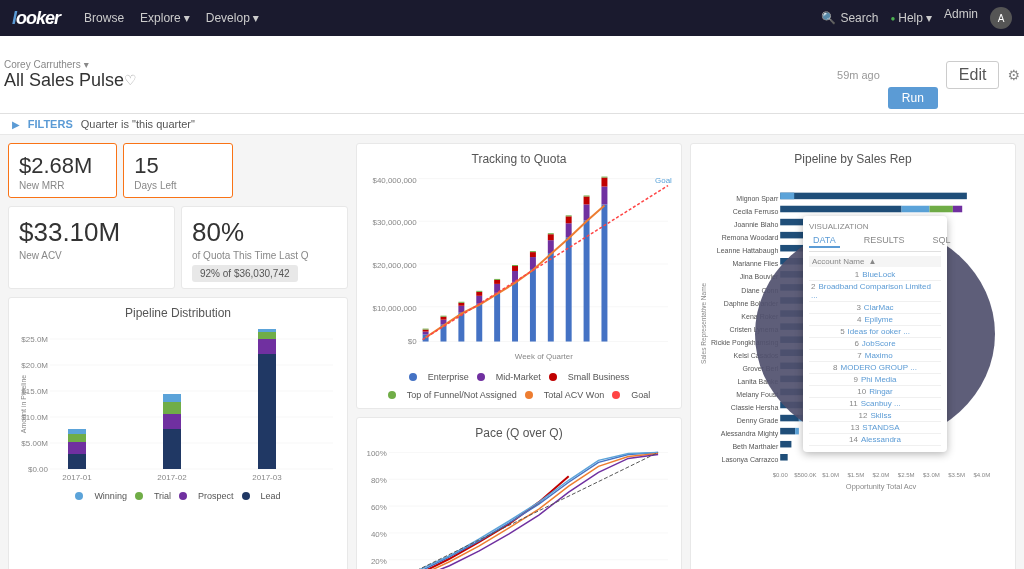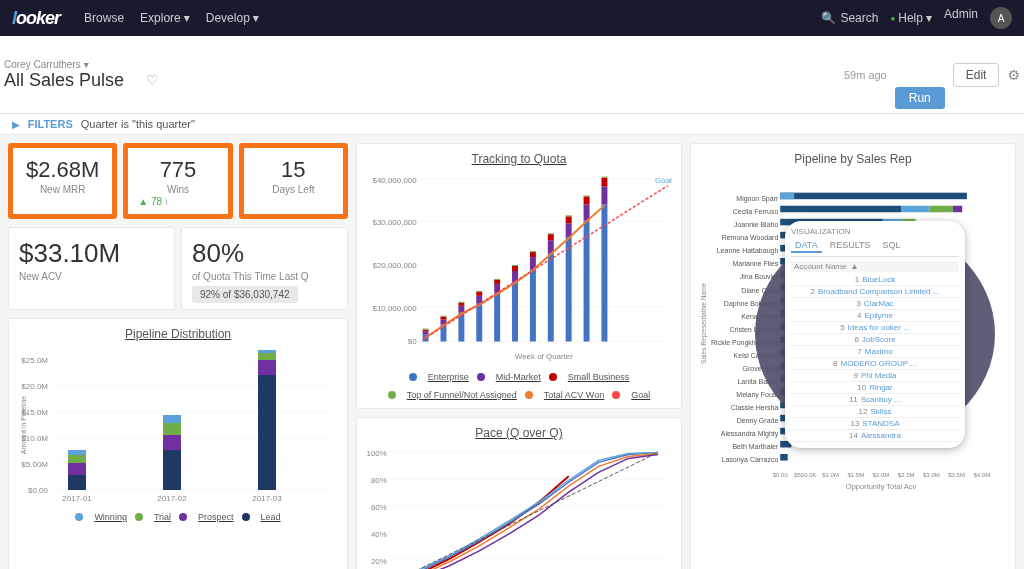--- a/index.html
+++ b/index.html
@@ -74,42 +74,42 @@
     .sub-nav {
       background: #fff;
       border-bottom: 1px solid #e0e0e0;
       padding: 4px 4px;
       display: flex;
       align-items: center;
       justify-content: space-between;
     }
     .sub-nav-left {}
     .breadcrumb { color: #888; font-size: 10px; display: flex; align-items: center; gap: 3px; }
-    .page-title { font-size: 18px; color: #333; font-weight: 400; display: flex; align-items: center; gap: 22px; }
+    .page-title { font-size: 18px; color: #333; font-weight: 400; display: flex; align-items: center; gap: 0; }
     .heart-icon { color: #aaa; font-size: 14px; }
     .sub-nav-right { display: flex; align-items: center; gap: 8px; }
     .time-ago { color: #999; font-size: 11px; }
     .run-btn {
       background: #5b9bd5;
       color: #fff;
       border: none;
       padding: 4px 14px;
       border-radius: 3px;
       cursor: pointer;
       font-size: 12px;
       margin-top: 47px;
     }
     .edit-btn {
       background: #fff;
       color: #555;
       border: 1px solid #ccc;
       padding: 4px 12px;
       border-radius: 3px;
       cursor: pointer;
-      font-size: 12px;
+      font-size: 16px;
     }
     .gear-icon { color: #888; font-size: 14px; cursor: pointer; }
 
     
     .filter-bar {
       background: #fff;
       border-bottom: 1px solid #e8e8e8;
       padding: 4px 12px;
       display: flex;
       align-items: center;
@@ -138,24 +138,23 @@
     }
 
     
     .kpi-row {
       display: grid;
       grid-template-columns: 1fr 1fr 1fr;
       gap: 6px;
     }
     .kpi-card {
       background: #fff;
-      border: 5px solid #f97316;
+      border: 1px solid #f97316;
       padding: 10px 10px 6px;
       border-radius: 3px;
-      text-align: center;
     }
     .kpi-value {
       font-size: 22px;
       font-weight: 300;
       color: #333;
       line-height: 1.1;
     }
     .kpi-label {
       font-size: 10px;
       color: #888;
@@ -198,21 +197,20 @@
       margin-top: 4px;
     }
 
     
     .chart-card {
       background: #fff;
       border: 1px solid #e8e8e8;
       border-radius: 3px;
       padding: 8px;
       flex: 1;
-      text-decoration: underline;
     }
     .chart-title {
       font-size: 12px;
       color: #555;
       text-align: center;
       margin-bottom: 4px;
     }
 
     .legend-row {
       display: flex;
@@ -269,29 +267,29 @@
       height: 220px;
       background: rgba(80,80,110,0.92);
       border-radius: 50%;
       display: flex;
       align-items: center;
       justify-content: center;
       z-index: 10;
     }
     .popup-inner {
       background: #fff;
-      border-radius: 16px;
-      width: 180px;
+      border-radius: 4px;
+      width: 144px;
       padding: 6px;
       font-size: 9px;
       box-shadow: 0 2px 8px rgba(0,0,0,0.3);
     }
     .popup-tabs {
       display: flex;
-      gap: 4px;
+      gap: 20px;
       margin-bottom: 4px;
       border-bottom: 1px solid #e0e0e0;
       padding-bottom: 3px;
     }
     .popup-tab {
       font-size: 9px;
       color: #888;
       cursor: pointer;
       padding: 1px 4px;
     }
@@ -379,28 +377,20 @@
 <div class="main-content">
 
   <div class="left-col">
 
     <div class="kpi-row">
       <div class="kpi-card">
         <div class="kpi-value">$2.68M</div>
         <div class="kpi-label">New MRR</div>
       </div>
       <div class="kpi-card">
-        <div class="kpi-value">775</div>
-        <div class="kpi-label">Wins</div>
-        <div class="kpi-sub">
-          <span class="arrow-up">▲ 78</span>
-          <span class="info-icon">ℹ</span>
-        </div>
-      </div>
-      <div class="kpi-card">
         <div class="kpi-value">15</div>
         <div class="kpi-label">Days Left</div>
       </div>
     </div>
 
     <div class="kpi-row2">
       <div class="kpi-card2">
         <div class="kpi-value2">$33.10M</div>
         <div class="kpi-label">New ACV</div>
       </div>

